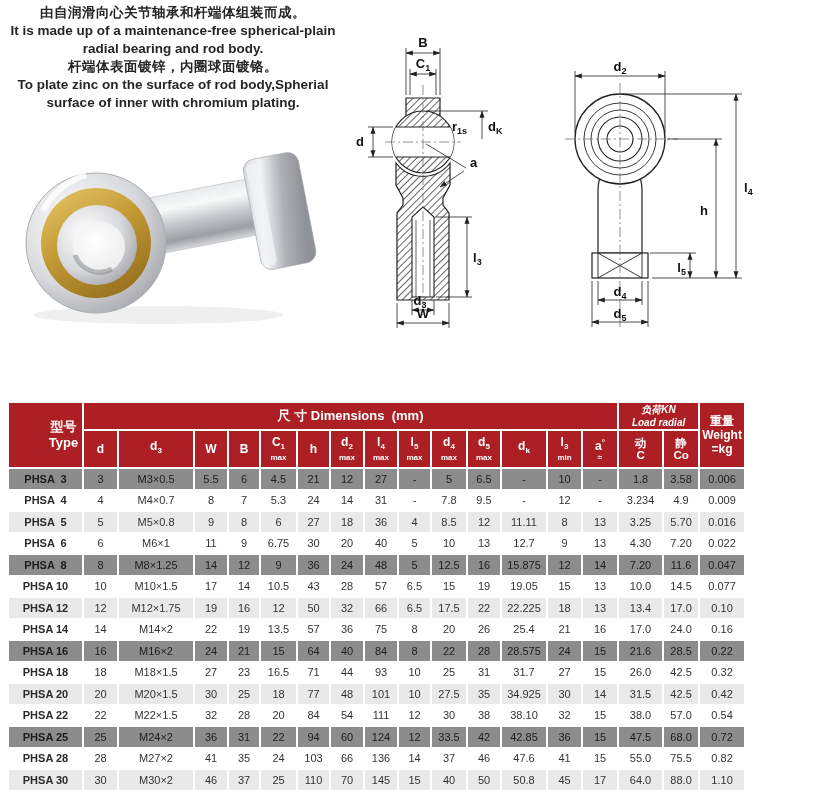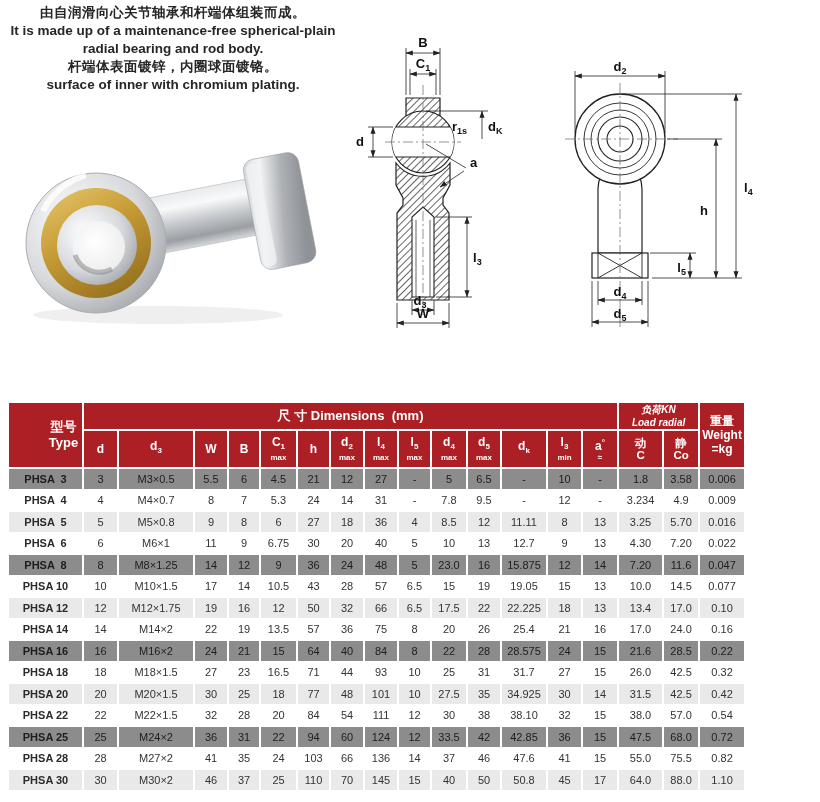--- a/index.html
+++ b/index.html
@@ -39,20 +39,21 @@
 </head>
 <body>
 
 <div id="page">
 
   <div class="intro">
     <div class="zh">由自润滑向心关节轴承和杆端体组装而成。</div>
     <div class="en">It is made up of a maintenance-free spherical-plain</div>
     <div class="en">radial bearing and rod body.</div>
     <div class="zh">杆端体表面镀锌，内圈球面镀铬。</div>
+    <div class="en">To plate zinc on the surface of rod body,Spherial</div>
     <div class="en">surface of inner  with chromium plating.</div>
   </div>
 
   <svg class="photo" width="310" height="195" viewBox="0 0 310 195">
     <defs>
       <linearGradient id="met1" x1="0" y1="0" x2="0" y2="1">
         <stop offset="0" stop-color="#e9eaec"></stop>
           <stop offset="0.25" stop-color="#f8f9f9"></stop>
         <stop offset="0.55" stop-color="#c3c6ca"></stop>
           <stop offset="0.82" stop-color="#9b9ea3"></stop>
@@ -394,21 +395,21 @@
             <td class="type-cell">PHSA  8</td>
             <td>8</td>
             <td>M8×1.25</td>
             <td>14</td>
             <td>12</td>
             <td>9</td>
             <td>36</td>
             <td>24</td>
             <td>48</td>
             <td>5</td>
-            <td>23.0</td>
+            <td>12.5</td>
             <td>16</td>
             <td>15.875</td>
             <td>12</td>
             <td>14</td>
             <td>7.20</td>
             <td>11.6</td>
             <td>0.047</td>
           </tr>
           <tr class="white">
             <td class="type-cell">PHSA 10</td>

